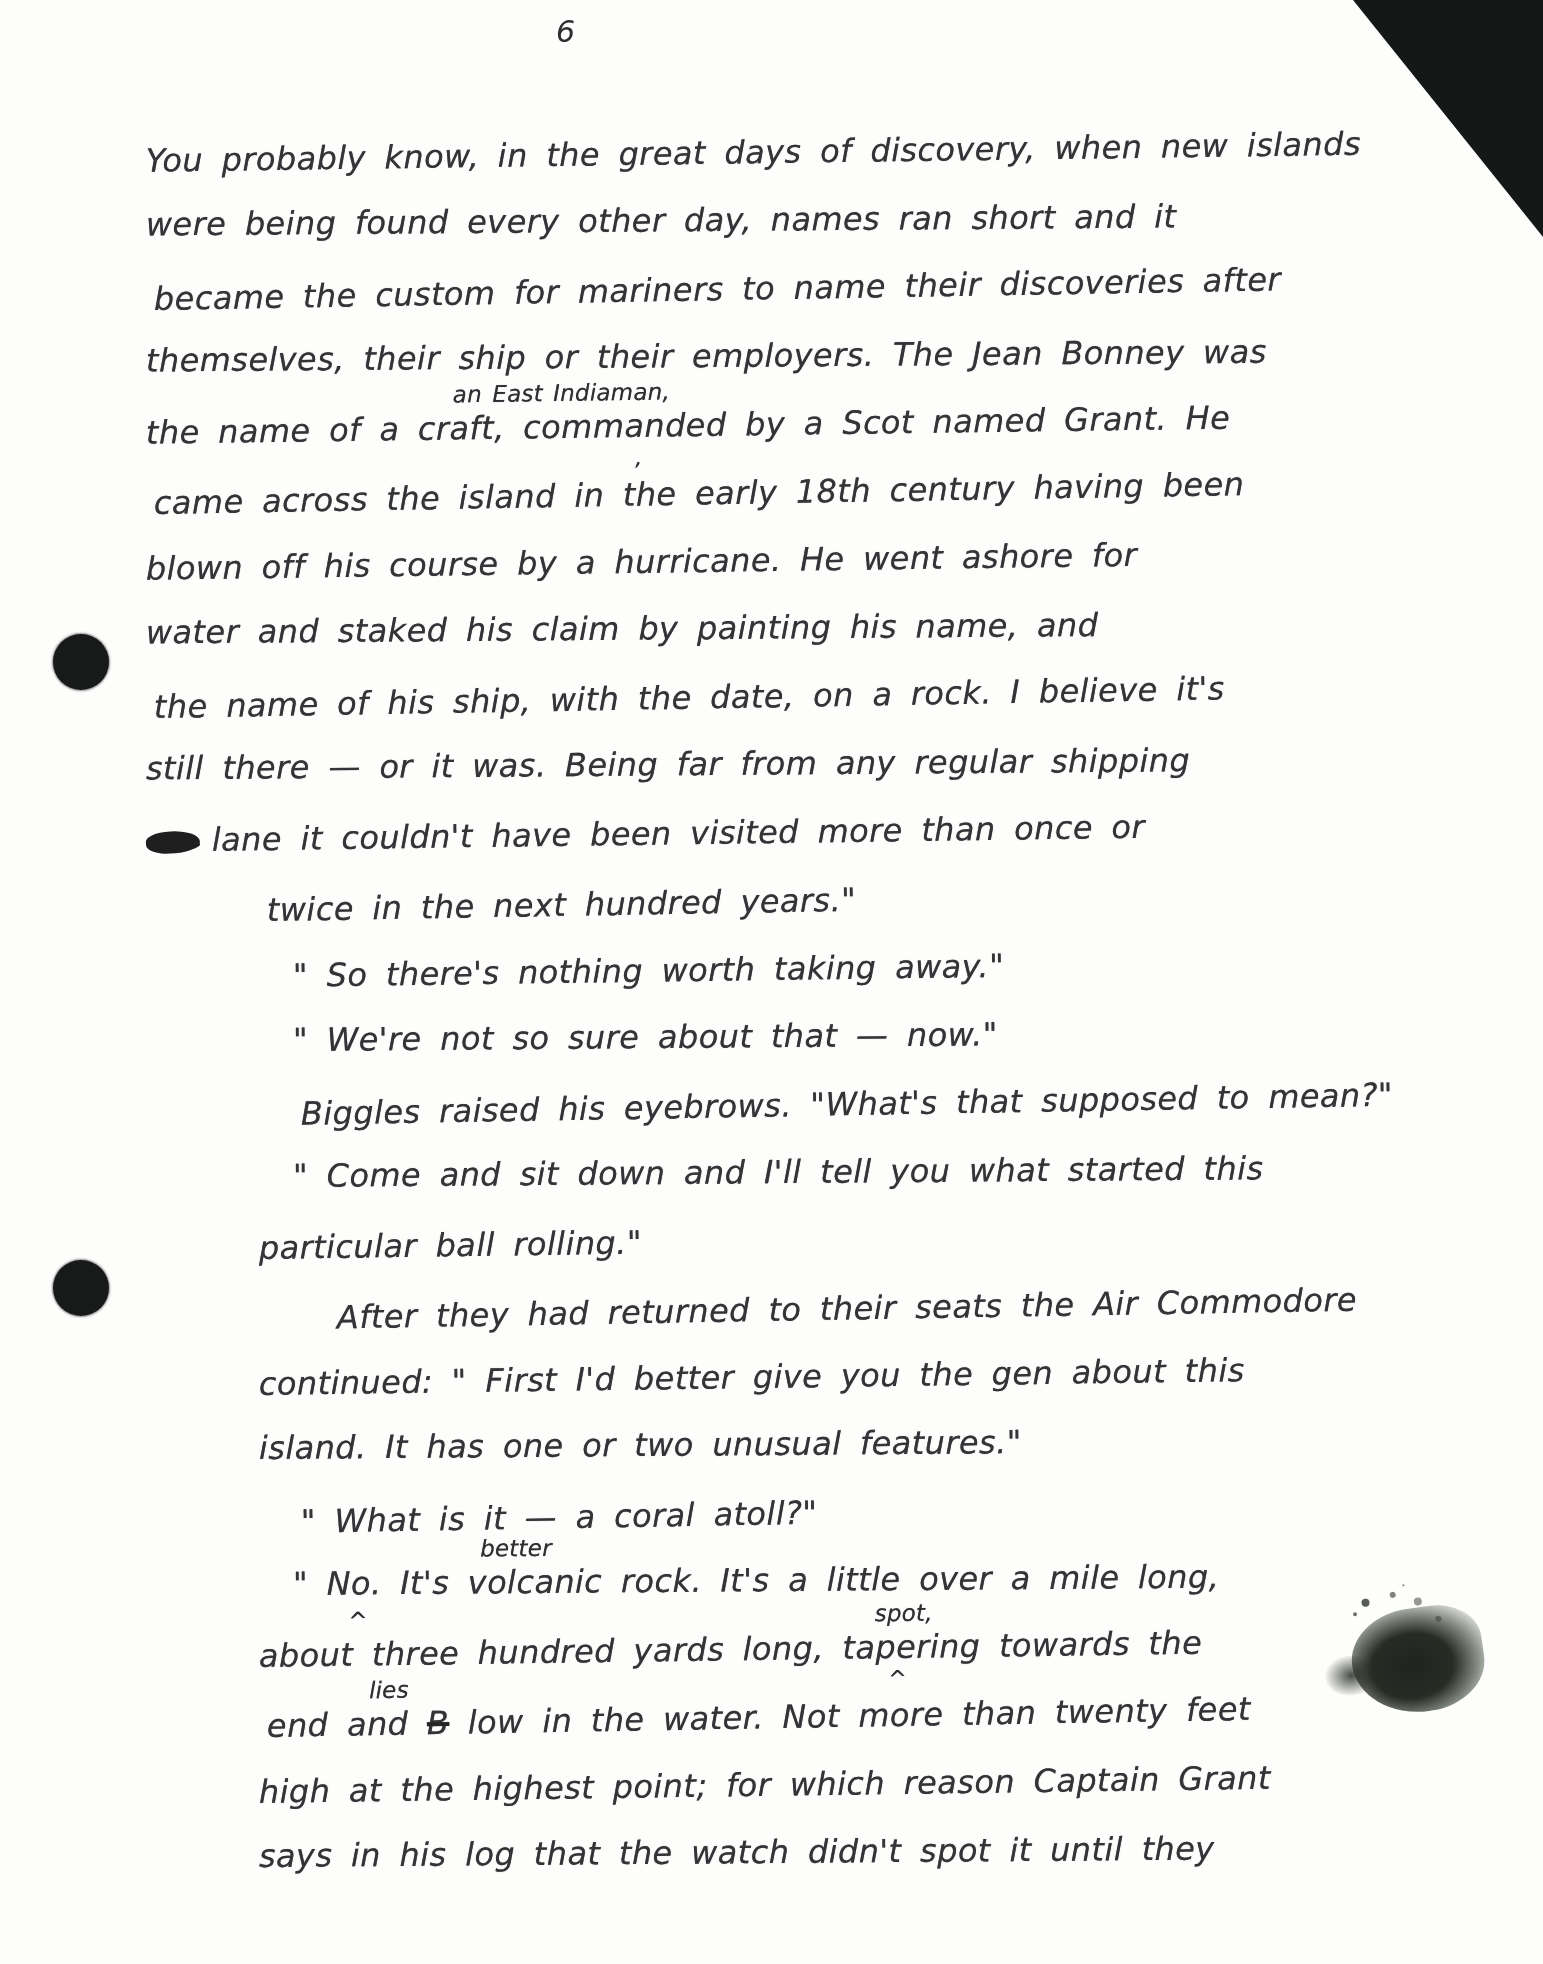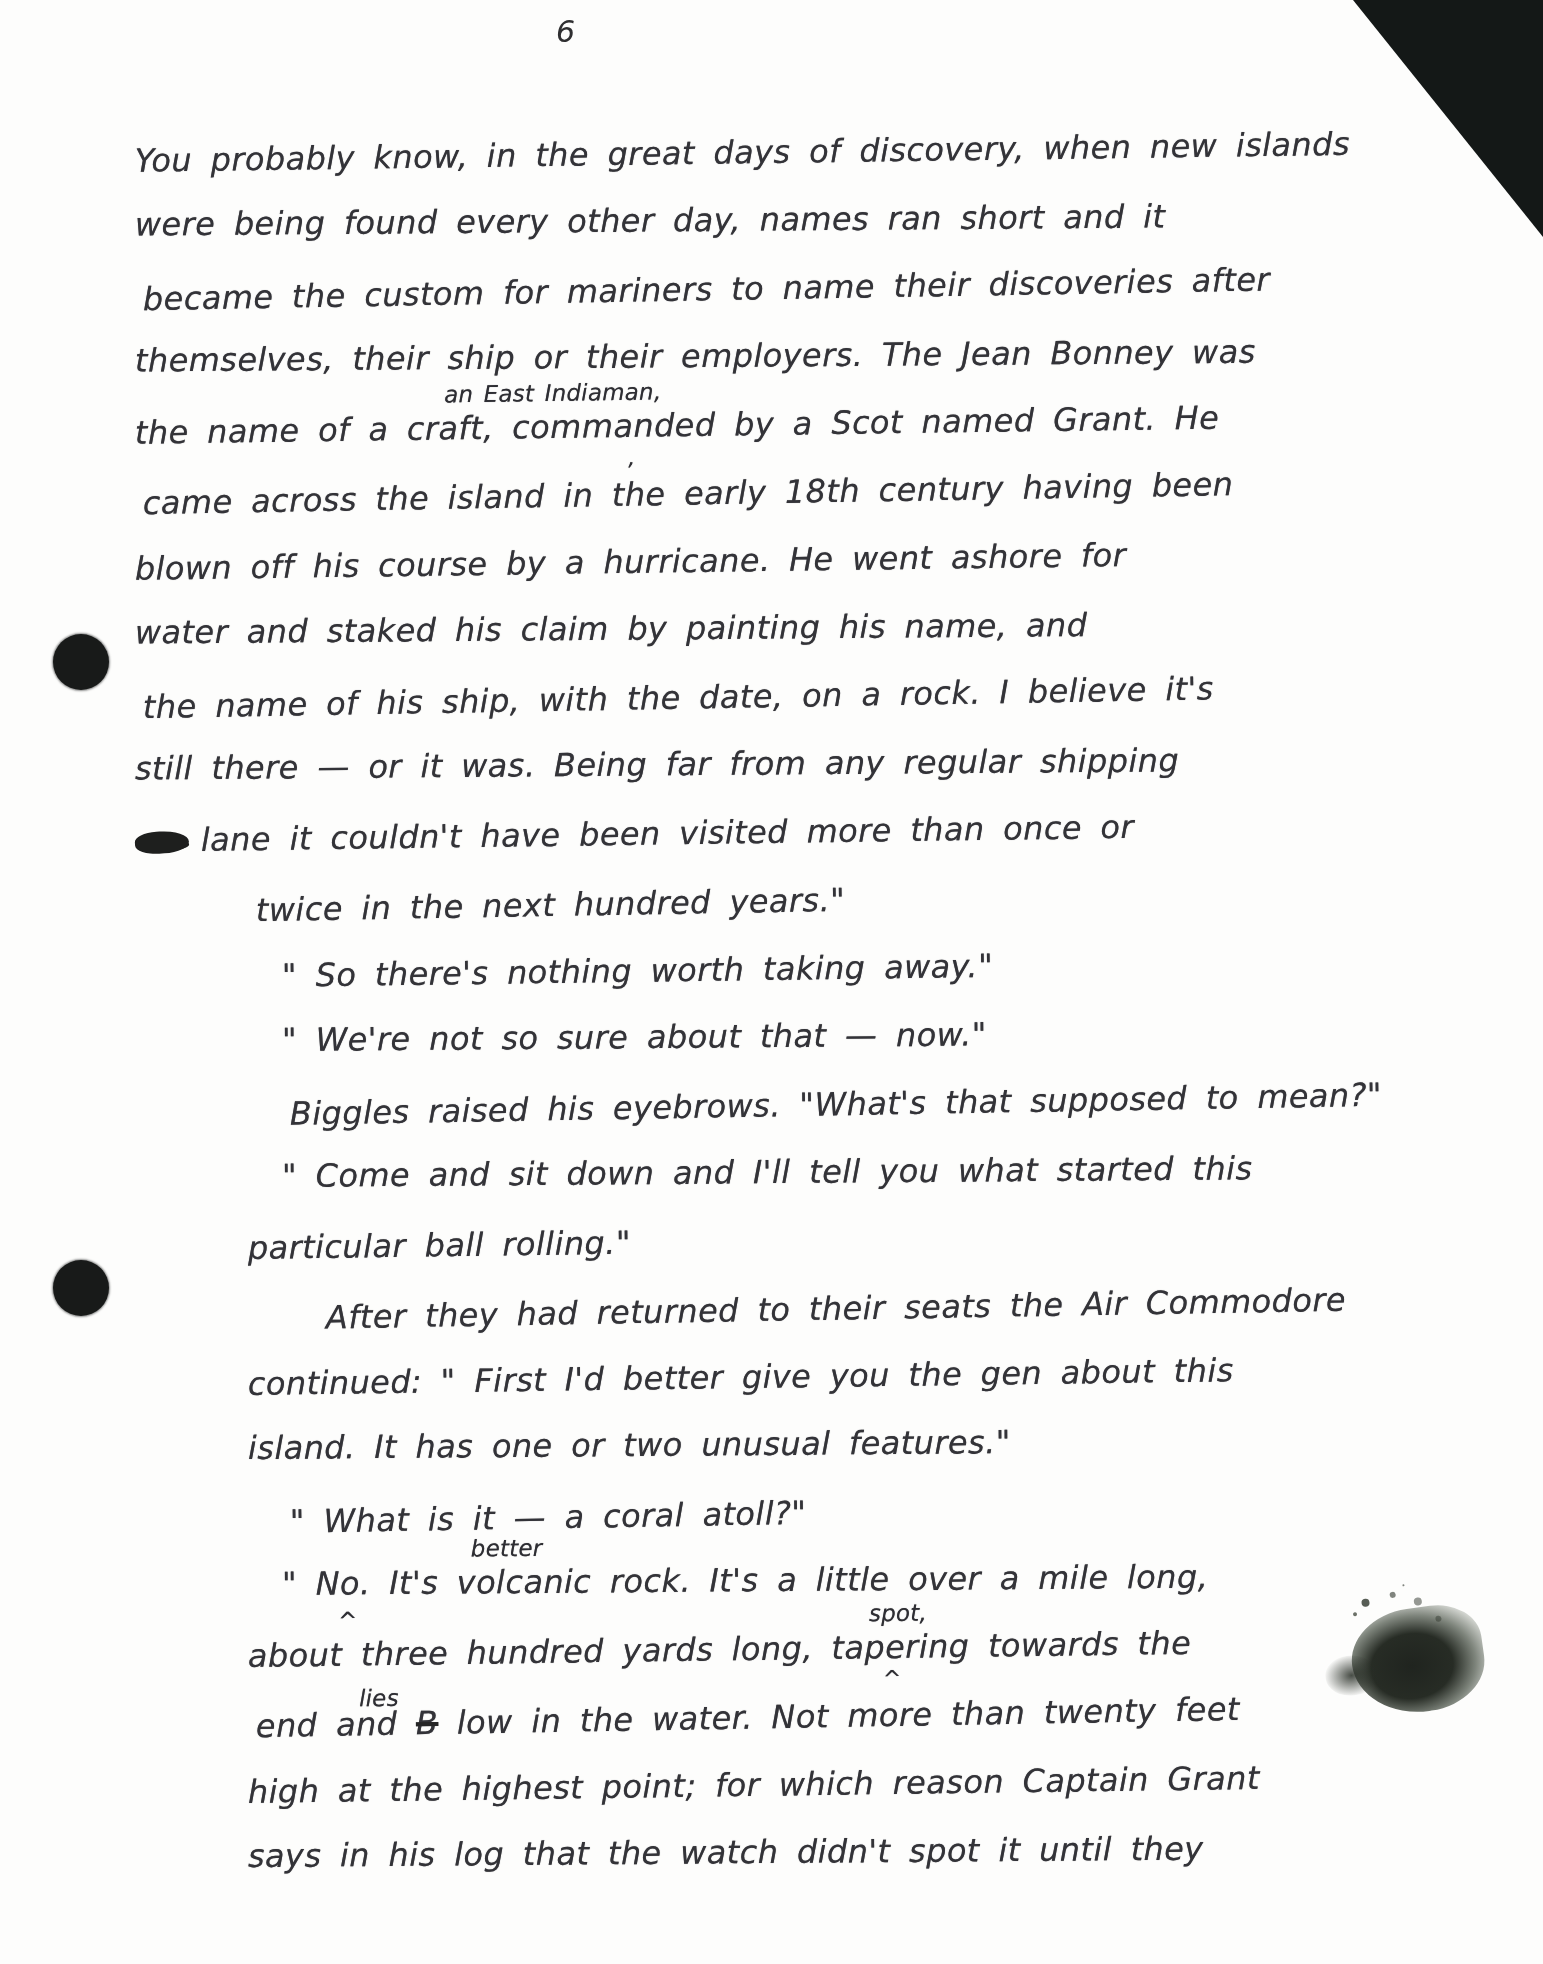--- a/index.html
+++ b/index.html
@@ -40,21 +40,21 @@
     border-radius:50% 60% 45% 55%;
   }
   .inkblot::after{
     content:"";position:absolute;left:18px;top:-16px;width:8px;height:8px;border-radius:50%;
     background:rgba(45,52,42,.8);
     box-shadow:28px -4px 0 -1px rgba(45,52,42,.6), 52px 6px 0 0 rgba(45,52,42,.5),
                -12px 10px 0 -2px rgba(45,52,42,.7), 70px 26px 0 -1px rgba(45,52,42,.45),
                40px -12px 0 -3px rgba(45,52,42,.6);
   }
   
-  .lines{position:absolute;top:128px;left:0;right:0;}
+  .lines{position:absolute;top:128px;left:11px;right:0;}
   .line{
     position:relative;height:68px;line-height:46px;
     font-style:italic;font-size:32px;color:#333338;
     letter-spacing:.4px;word-spacing:8px;white-space:nowrap;
     text-shadow:0 0 .7px rgba(46,46,50,.75);
   }
   .line:nth-child(odd){transform:rotate(-0.8deg);}
   .line:nth-child(even){transform:rotate(-0.45deg);}
   .line:nth-child(3n){transform:rotate(-1deg) translateX(8px);}
   .ind0{margin-left:135px;}
@@ -104,18 +104,18 @@
       <div class="line ind2"><span>" We're not so sure about that — now."</span></div>
       <div class="line ind2"><span>Biggles raised his eyebrows. "What's that supposed to mean?"</span></div>
       <div class="line ind2"><span>" Come and sit down and I'll tell you what started this</span></div>
       <div class="line ind1"><span>particular ball rolling."</span></div>
       <div class="line ind3"><span>After they had returned to their seats the Air Commodore</span></div>
       <div class="line ind1"><span>continued: " First I'd better give you the gen about this</span></div>
       <div class="line ind1"><span>island. It has one or two unusual features."</span></div>
       <div class="line ind2"><span>" What is it — a coral atoll?"</span></div>
       <div class="line ind2"><span>" No. It's volcanic rock. It's a little over a mile long,</span><span class="insert" style="left: 15%;">better</span></div>
       <div class="line ind1"><span>about three hundred yards long, tapering towards the</span><span class="insert" style="left: 7%;">^</span><span class="insert" style="left: 48%;">spot,</span><span class="caret-below" style="left: 49%;">^</span></div>
-      <div class="line ind1"><span>end and </span><span class="strike">B</span><span> low in the water. Not more than twenty feet</span><span class="insert" style="left: 8%; margin-top: 8px;">lies</span></div>
+      <div class="line ind1"><span>end and </span><span class="strike">B</span><span> low in the water. Not more than twenty feet</span><span class="insert" style="left: 8%;">lies</span></div>
       <div class="line ind1"><span>high at the highest point; for which reason Captain Grant</span></div>
       <div class="line ind1"><span>says in his log that the watch didn't spot it until they</span></div>
     </div>
   <div class="inkblot"></div>
 </div>
 
 </body></html>

